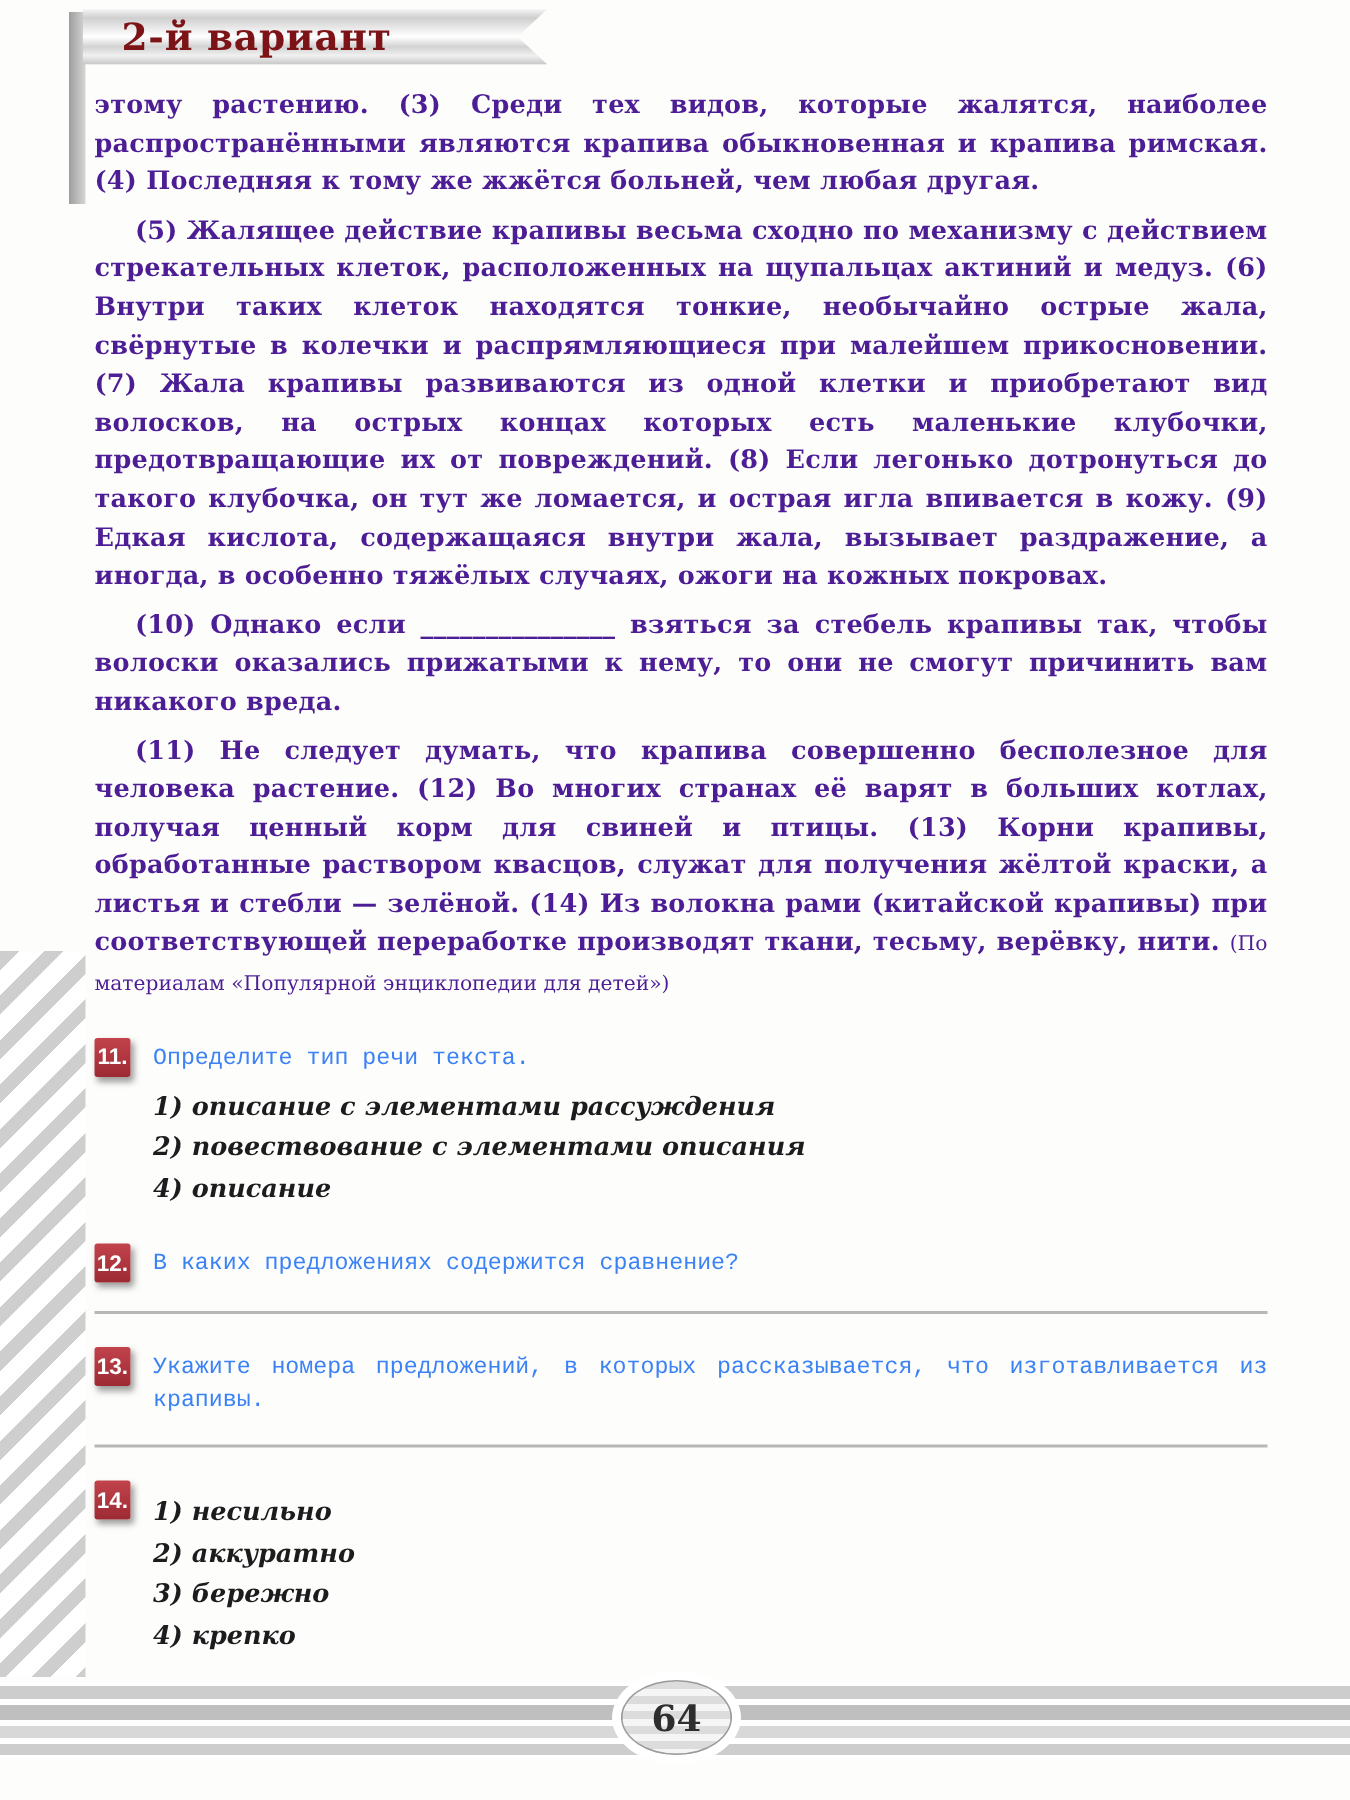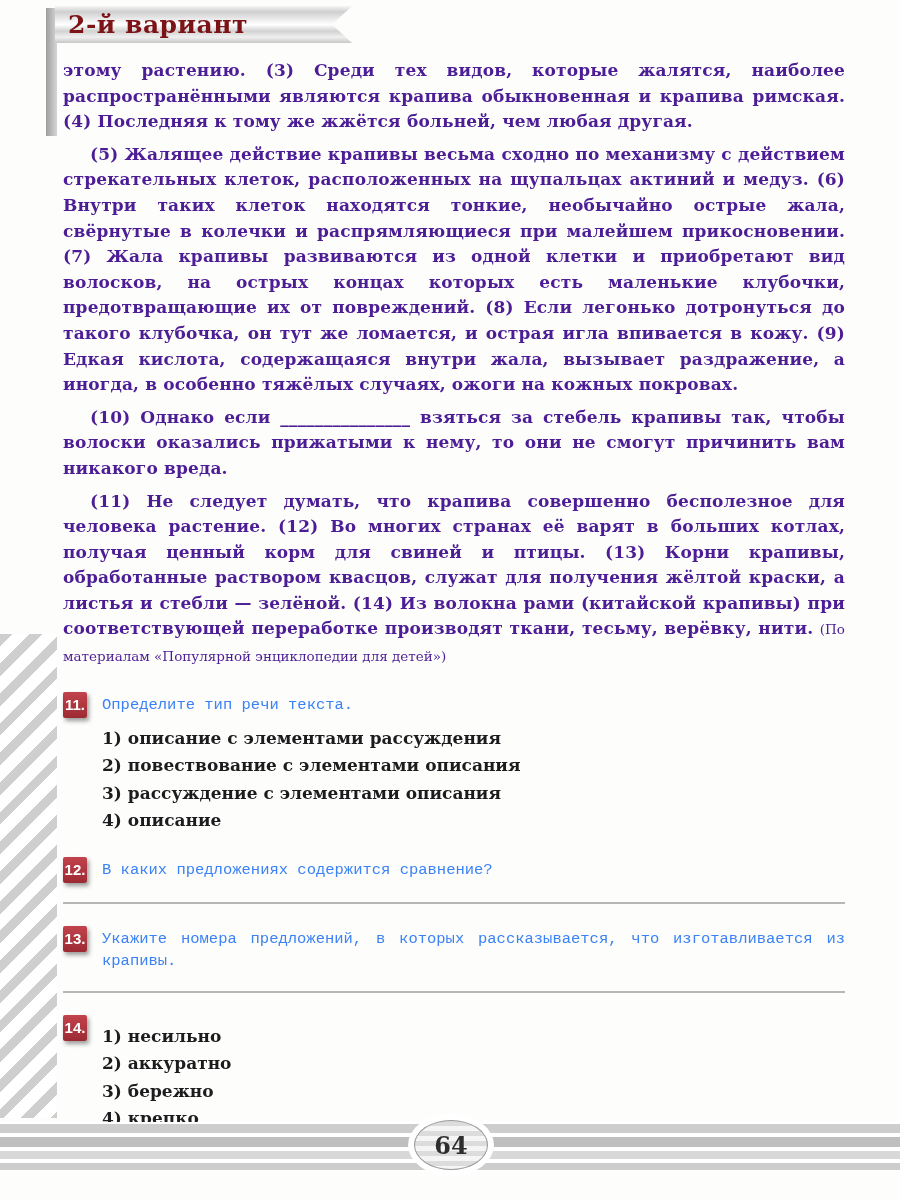--- a/index.html
+++ b/index.html
@@ -9,21 +9,21 @@
     position:relative;
     overflow:hidden;
     font-family:"DejaVu Serif", serif;
   }
 
   
   .ribbon {
     position:absolute; left:55px; top:6px;
     height:37px; min-width:250px;
     display:flex; align-items:center;
-    padding:0 34px 0 13px;
+    padding:0 34px 0 26px;
     background:linear-gradient(180deg,#f6f6f6 0%,#cfcfcf 16%,#e9e9e9 34%,#ffffff 50%,#d2d2d2 68%,#f0f0f0 84%,#c7c7c7 100%);
     clip-path:polygon(0 0,100% 0,calc(100% - 20px) 50%,100% 100%,0 100%);
     filter:drop-shadow(2px 3px 3px rgba(0,0,0,.35));
   }
   .ribbon span {
     font-size:25px; font-weight:700; color:#7c1417;
     font-family:"DejaVu Serif", serif; letter-spacing:.5px;
   }
   .left-bar {
     position:absolute; left:46px; top:8px; width:11px; height:128px;
@@ -79,21 +79,21 @@
     box-shadow:2px 3px 4px rgba(60,60,60,.5);
   }
   .qbody { flex:1; }
   .prompt {
     font-family:Liberation Mono, monospace;
     font-size:15.5px; line-height:22px; color:#3b82f6;
     text-align:justify; padding-top:3px;
   }
   .options { margin-top:9px; }
   .options div {
-    font-size:17px; line-height:27.5px; font-weight:600; color:#1c1c1e;
+    font-size:17px; line-height:27.5px; font-weight:600; color:#1c1c1e;font-style:italic;
   }
   hr.sep {
     border:none; border-top:2px solid #b7b7b7;
     margin:19px 0 0 0;
   }
 </style>
 </head>
 <body>
 
 <div>
@@ -113,21 +113,20 @@
       <p class="indent"><span>(11) Не следует думать, что крапива совершенно бесполезное для человека растение. (12) Во многих странах её варят в больших котлах, получая ценный корм для свиней и птицы. (13) Корни крапивы, обработанные раствором квасцов, служат для получения жёлтой краски, а листья и стебли — зелёной. (14) Из волокна рами (китайской крапивы) при соответствующей переработке производят ткани, тесьму, верёвку, нити.</span> <span class="source">(По материалам «Популярной энциклопедии для детей»)</span></p>
     </article>
 
     <section class="question">
       <div class="badge">11.</div>
       <div class="qbody">
         <div class="prompt">Определите тип речи текста.</div>
         <div class="options">
           <div>1) описание с элементами рассуждения</div>
           <div>2) повествование с элементами описания</div>
-          <div>3) рассуждение с элементами описания</div>
           <div>4) описание</div>
         </div>
       </div>
     </section>
 
     <section class="question">
       <div class="badge">12.</div>
       <div class="qbody">
         <div class="prompt">В каких предложениях содержится сравнение?</div>
       </div>

